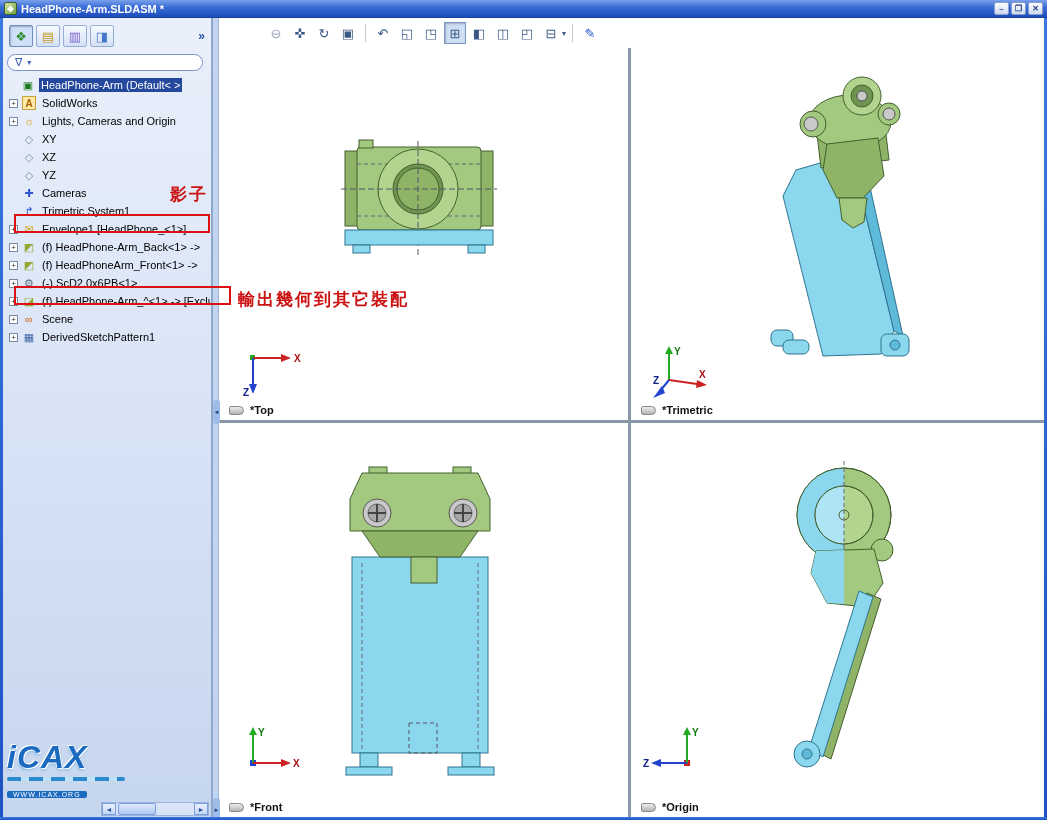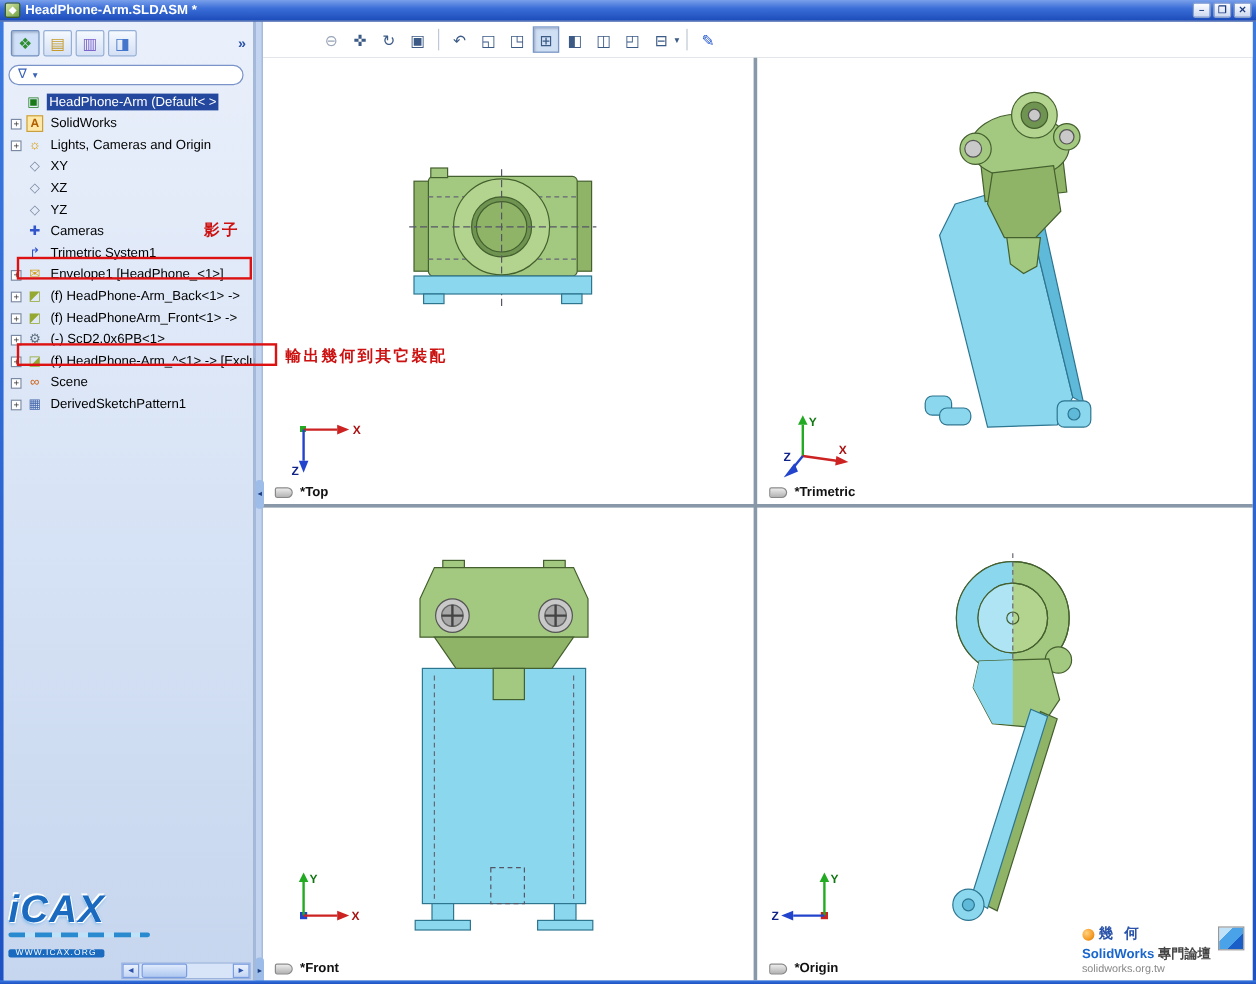--- a/index.html
+++ b/index.html
@@ -55,21 +55,21 @@
   .ticon { width:14px; height:14px; margin-right:4px; font-size:11px; line-height:14px;
     text-align:center; flex:none; }
   .i-asm { color:#1a7a1a; } .i-ann { background:#ffe9a8; color:#b06000; font-weight:bold; font-size:10px; border:1px solid #c8a040; }
   .i-lig { color:#d89a00; } .i-pln { color:#7a8aa0; } .i-org { color:#3355cc; }
   .i-crd { color:#3355cc; } .i-env { color:#d4a017; } .i-prt { color:#95a832; }
   .i-scr { color:#607080; } .i-mat { color:#d06010; } .i-pat { color:#4466aa; }
   .tlabel { padding:1px 2px; }
   .trow.sel .tlabel { background:#24489e; color:#fff; }
 
   .redbox { position:absolute; border:2px solid #dd1111; z-index:40; pointer-events:none; }
-  .red-note { position:absolute; color:#cc1111; font-weight:bold; font-size:13px;
+  .red-note { position:absolute; color:#cc1111; font-weight:bold; font-size:17px;
     letter-spacing:2px; z-index:40; font-family:"Liberation Sans",sans-serif; }
 
   .icax { position:absolute; left:4px; bottom:16px; width:118px; }
   .icax-word { font-size:32px; font-weight:bold; font-style:italic; letter-spacing:1px;
     color:#1a6bc0; text-shadow:1px 1px 0 #fff,-1px -1px 0 #fff,0 2px 3px #7fb7e8; }
   .icax-wave { height:4px; background:repeating-linear-gradient(90deg,#2a8ad0 0 14px,#bfe2f8 14px 22px);
     border-radius:2px; margin:1px 0 2px; }
   .icax-sub { font-size:7px; color:#fff; background:#1a6bc0; display:inline-block;
     padding:0 6px; letter-spacing:1px; border-radius:2px; }
 
@@ -435,25 +435,14 @@
       </div>
 
     </div>
   </div>
 
   <div class="redbox" style="left:14px; top:214px; width:196px; height:19px;"></div>
   <div class="redbox" style="left:14px; top:286px; width:217px; height:19px;"></div>
   <div class="red-note" style="left:170px; top:183px;">影子</div>
   <div class="red-note" style="left:238px; top:288px;">輸出幾何到其它裝配</div>
 
-  <div class="watermark">
-    <span class="wm-flag"></span>
-    <div class="wm-row1">
-      <span class="wm-dot"></span>
-      <span>幾 何</span>
-    </div>
-    <div class="wm-row2">
-      <span class="wm-brand">SolidWorks</span><span class="wm-suffix"> 專門論壇</span>
-    </div>
-    <div class="wm-url">solidworks.org.tw</div>
-  </div>
 
 </div>
 
 </body></html>

